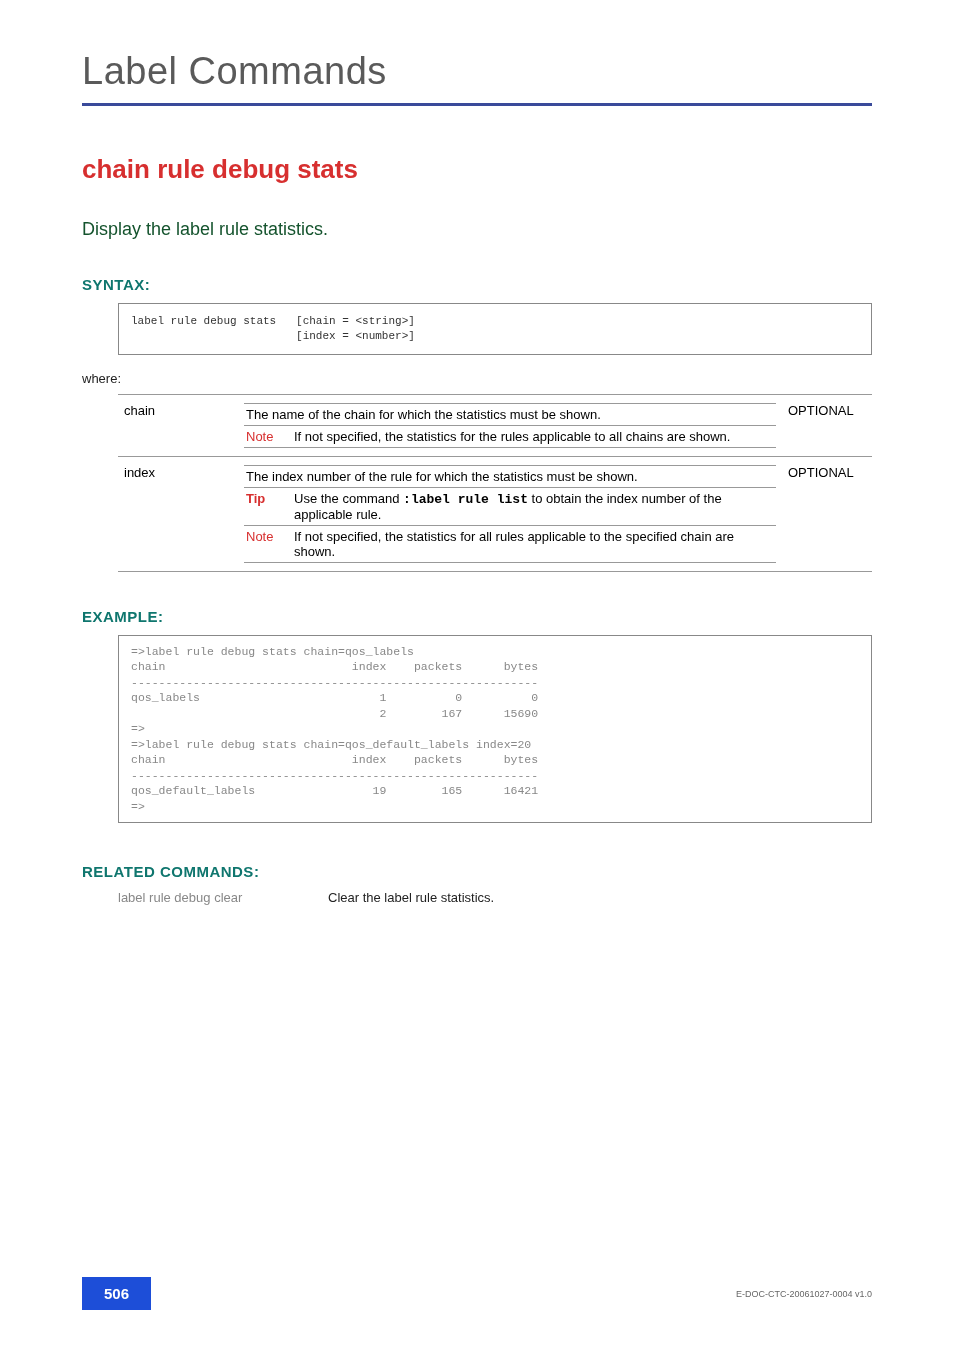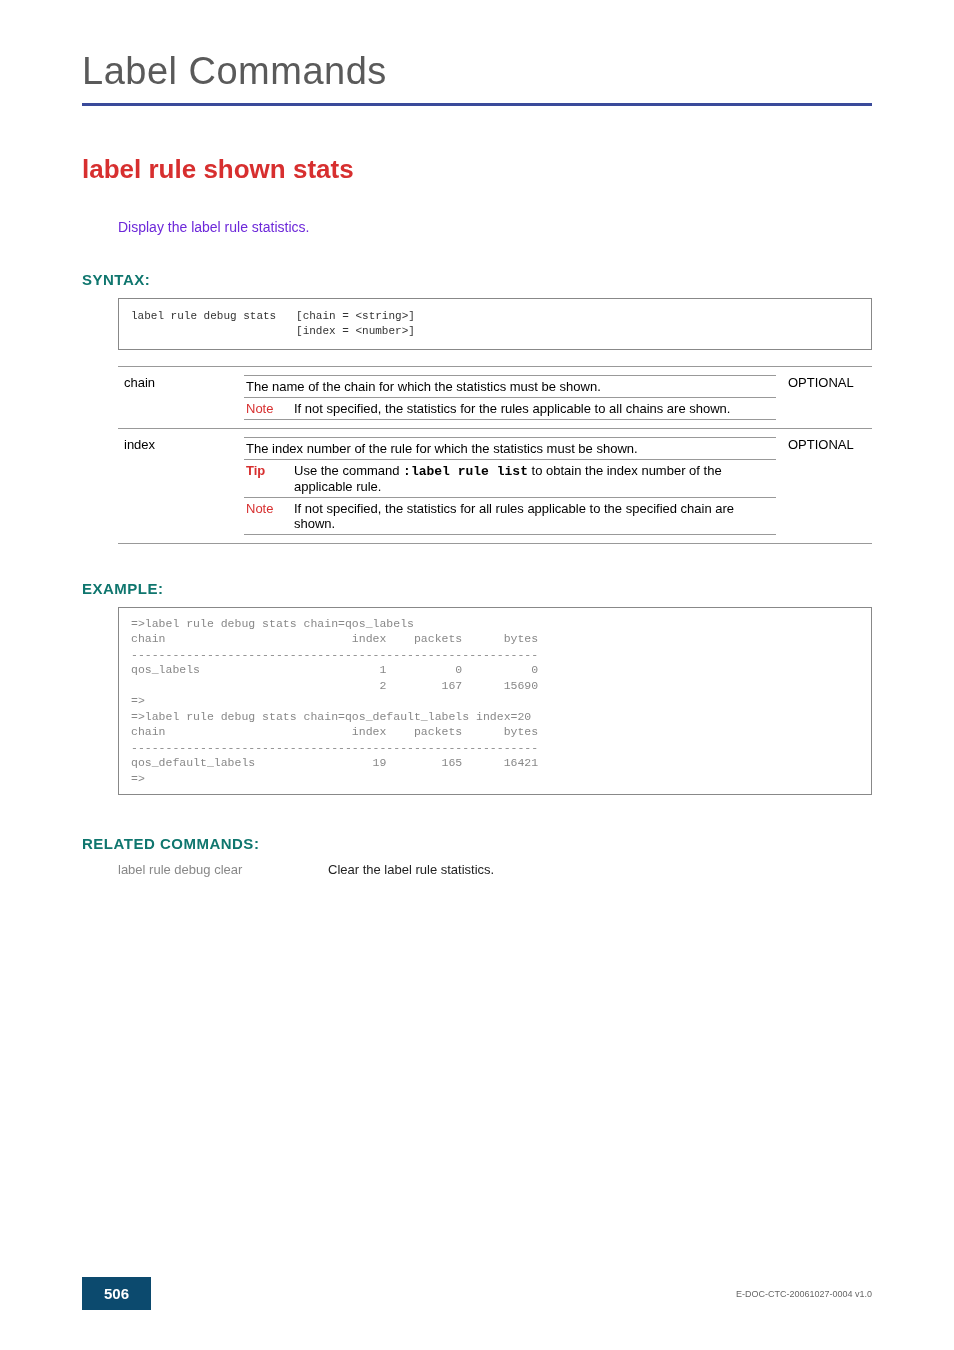--- a/index.html
+++ b/index.html
@@ -25,24 +25,23 @@
     font-weight: 300;
     letter-spacing: 0.5px;
   }
   .cmd-title {
     font-size: 26px;
     color: #d72f2f;
     font-weight: bold;
     margin-bottom: 34px;
   }
   .desc {
-    font-size: 14px;
-    margin-left: 36px;
+    font-size: 18px;
     margin-bottom: 36px;
-    color: #6d28d9;
+    color: #14532d;
   }
   .section-head {
     font-size: 15px;
     font-weight: bold;
     color: #0f766e;
     letter-spacing: 0.5px;
     margin-bottom: 10px;
   }
   .syntax-box {
     border: 1px solid #888;
@@ -105,47 +104,48 @@
     position: absolute;
     bottom: 40px;
     left: 0;
     width: 100%;
     padding: 0 82px;
     display: flex;
     justify-content: space-between;
     align-items: center;
   }
   .page-num {
-    background: #0c4a6e;
+    background: #1d4ed8;
     color: #fff;
     font-weight: bold;
     font-size: 15px;
     padding: 8px 22px;
   }
   .doc-id {
     font-size: 9px;
     color: #666;
   }
 </style>
 </head>
 <body>
 
 <div class="page">
 
   <div class="header">
     <span class="header-title">Label Commands</span>
   </div>
 
-  <h1 class="cmd-title">label rule shown stats</h1>
+  <h1 class="cmd-title">chain rule debug stats</h1>
 
   <p class="desc">Display the label rule statistics.</p>
 
   <div class="section-head">SYNTAX:</div>
   <div class="syntax-box">label rule debug stats   [chain = &lt;string&gt;]
                          [index = &lt;number&gt;]</div>
+  <div class="where">where:</div>
 
   <table class="param-table">
     <tbody>
         <tr>
       <td class="param-name-col">chain</td>
       <td>
         <table class="inner-tbl">
           <tbody>
                 <tr>
                   <td colspan="2">The name of the chain for which the statistics must be shown.</td>

